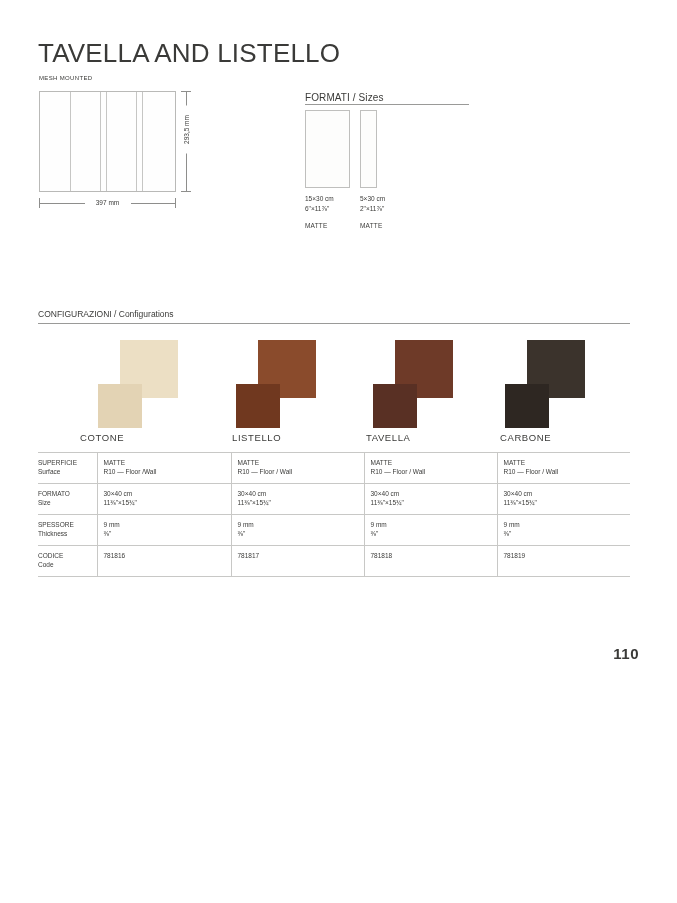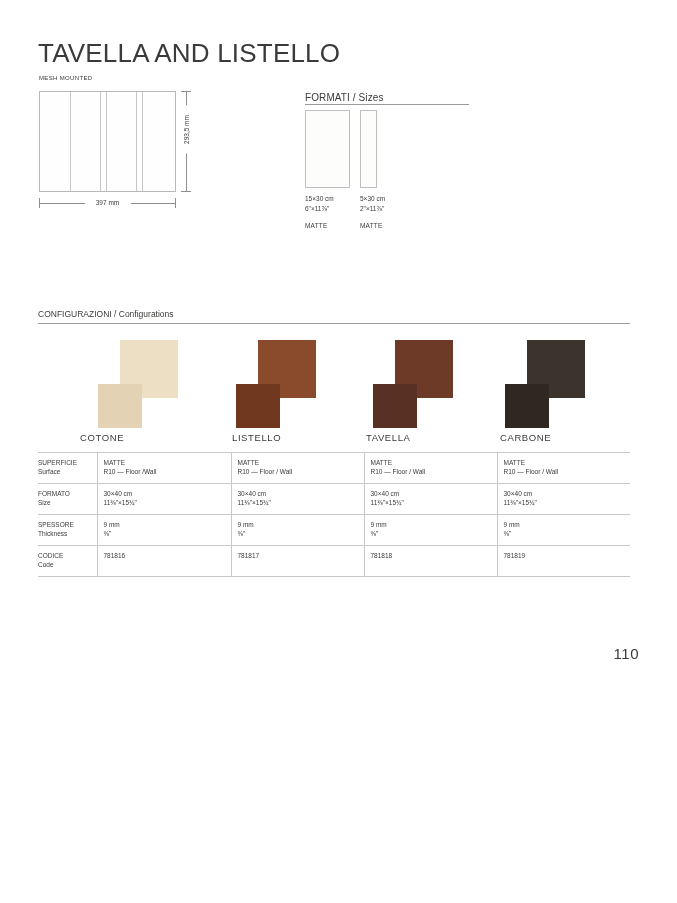--- a/index.html
+++ b/index.html
@@ -272,20 +272,21 @@
   .spec-table .en { display: block; }
 
   
   .page-number {
     position: absolute;
     right: 38px;
     bottom: 28px;
     font-size: 15px;
     color: #3a3a38;
     letter-spacing: 0.5px;
+    font-weight: bold;
   }
 </style>
 </head>
 <body>
 
 <div class="page">
 
   <div class="title">TAVELLA AND LISTELLO</div>
 
   <div class="mesh-label">MESH MOUNTED</div>

